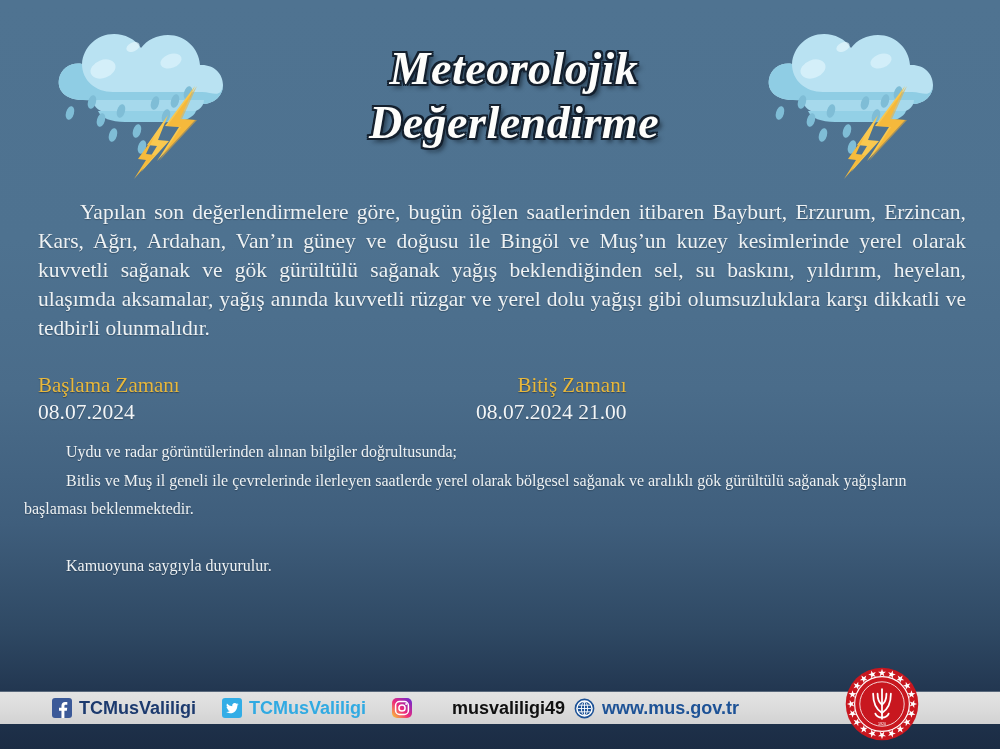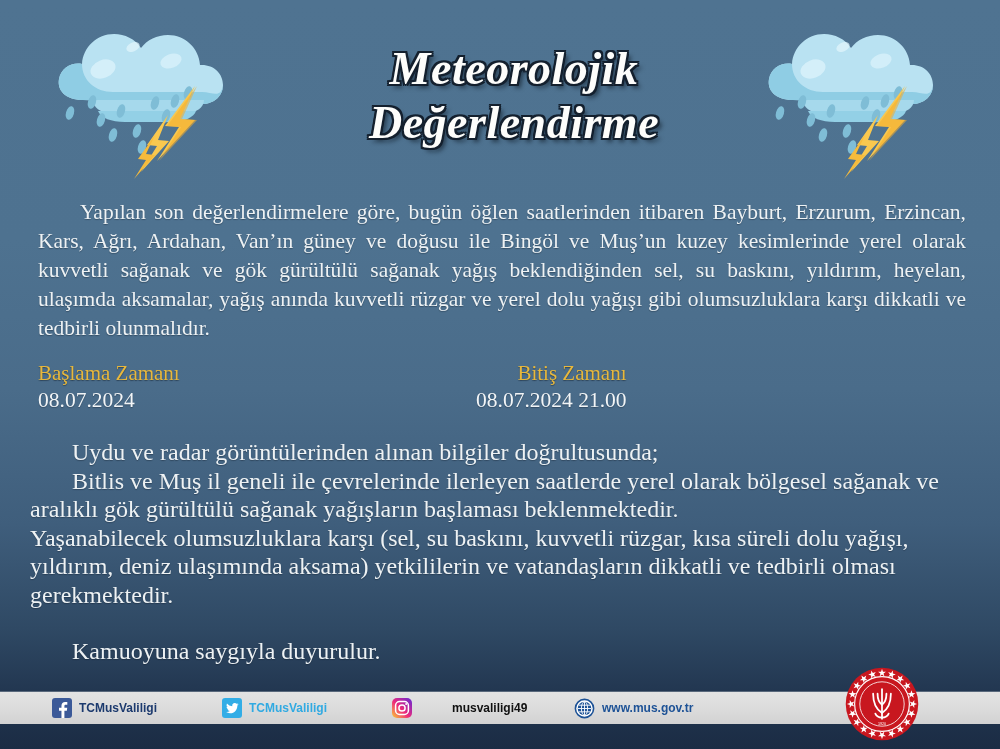--- a/index.html
+++ b/index.html
@@ -89,35 +89,36 @@
     height: 60px;
   }
   .time-col { position: absolute; top: 0; }
   .time-col.start { left: 0; }
   .time-col.end   { left: 438px; text-align: right; }
   .time-label {
     font-size: 21px;
     line-height: 26px;
     color: #e8b83c;
     text-shadow: 0 1px 1px rgba(12,22,34,0.45);
+    margin-top: 12px;
   }
   .time-value {
     font-size: 21.5px;
     line-height: 28px;
     color: #f2f5f7;
     text-shadow: 0 1px 1px rgba(12,22,34,0.35);
   }
 
   
   .secondary-block {
     position: absolute;
-    left: 30px;
+    left: 24px;
     top: 438px;
     width: 928px;
-    font-size: 24px;
+    font-size: 16px;
     line-height: 28.5px;
     color: #eef2f4;
     text-shadow: 0 1px 1px rgba(12,22,34,0.35);
   }
   .secondary-block p { margin: 0; }
   .indent-1 { text-indent: 42px; }
   .closing  { margin-top: 28px !important; text-indent: 42px; }
 
   
   .footer-bar {
@@ -150,21 +151,21 @@
     position: absolute;
     display: flex;
     align-items: center;
     gap: 7px;
     height: 32px;
     top: 0;
   }
   .social-item .s-label {
     font-family: "Liberation Sans", "DejaVu Sans", sans-serif;
     font-weight: bold;
-    font-size: 12px;
+    font-size: 18px;
     white-space: nowrap;
   }
   .si-fb   { left: 52px; }
   .si-tw   { left: 222px; }
   .si-ig   { left: 392px; gap: 40px; }
   .si-web  { left: 574px; }
   .lbl-fb  { color: #1c3a6e; }
   .lbl-tw  { color: #31aae2; }
   .lbl-ig  { color: #101010; }
   .lbl-web { color: #1d5296; }
@@ -264,21 +265,20 @@
     </div>
     <div class="time-col end">
       <div class="time-label">Bitiş Zamanı</div>
       <div class="time-value">08.07.2024 21.00</div>
     </div>
   </div>
 
   <div class="secondary-block">
     <p class="indent-1">Uydu ve radar görüntülerinden alınan bilgiler doğrultusunda;</p>
     <p class="indent-1">Bitlis ve Muş il geneli ile çevrelerinde ilerleyen saatlerde yerel olarak bölgesel sağanak ve aralıklı gök gürültülü sağanak yağışların başlaması beklenmektedir.</p>
-    <p>Yaşanabilecek olumsuzluklara karşı (sel, su baskını, kuvvetli rüzgar, kısa süreli dolu yağışı, yıldırım, deniz ulaşımında aksama) yetkililerin ve vatandaşların dikkatli ve tedbirli olması gerekmektedir.</p>
     <p class="closing">Kamuoyuna saygıyla duyurulur.</p>
   </div>
 
   <div class="footer-red"></div>
   <div class="footer-bar"></div>
 
   <div class="social-row">
 
     <div class="social-item si-fb">
       <svg width="20" height="20" viewBox="0 0 20 20">

